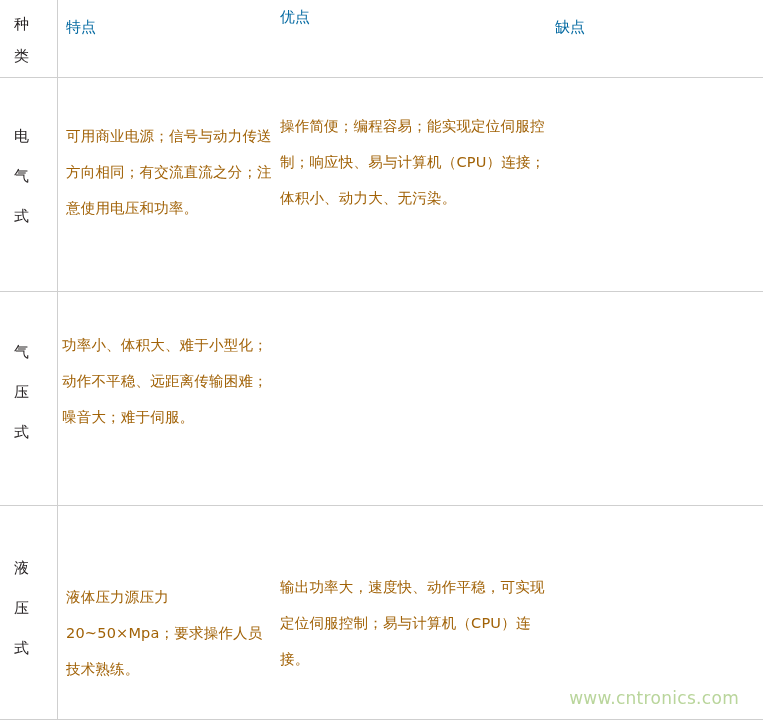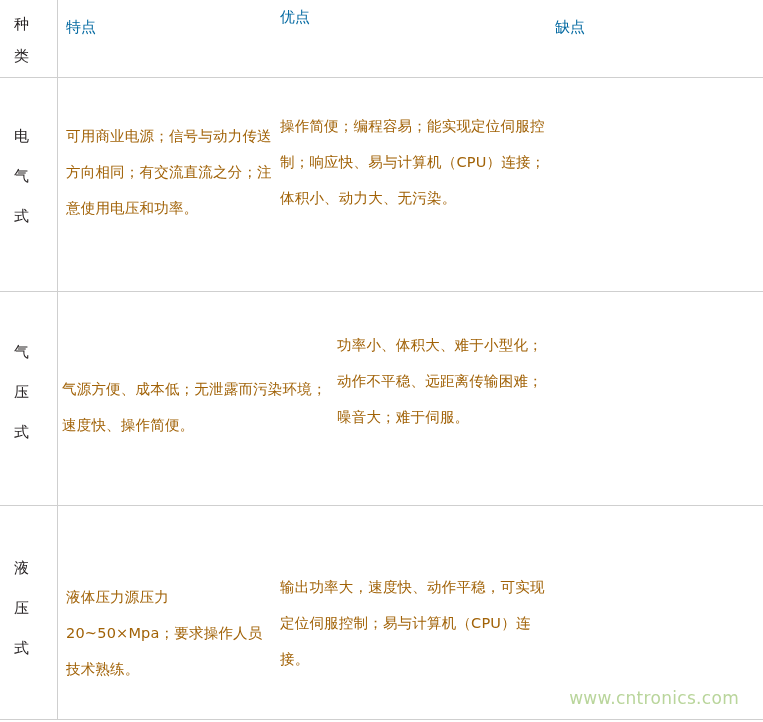--- a/index.html
+++ b/index.html
@@ -164,23 +164,20 @@
   </div>
 
   <div class="row body-row r2">
     <div class="cell col-kind">
       <div class="kind-vert">
         <span>气</span>
         <span>压</span>
         <span>式</span>
       </div>
     </div>
-    <div class="cell col-pros">
-      <div class="para">气源方便、成本低；无泄露而污染环境；速度快、操作简便。</div>
-    </div>
     <div class="cell col-cons">
       <div class="para">功率小、体积大、难于小型化；动作不平稳、远距离传输困难；噪音大；难于伺服。</div>
     </div>
   </div>
 
   <div class="row body-row r3">
     <div class="cell col-kind">
       <div class="kind-vert">
         <span>液</span>
         <span>压</span>

